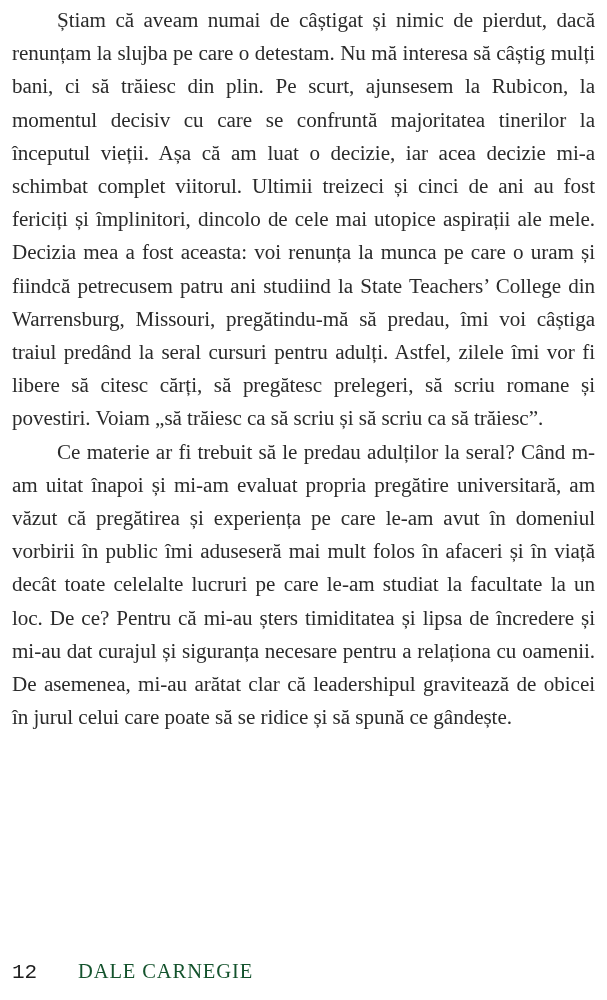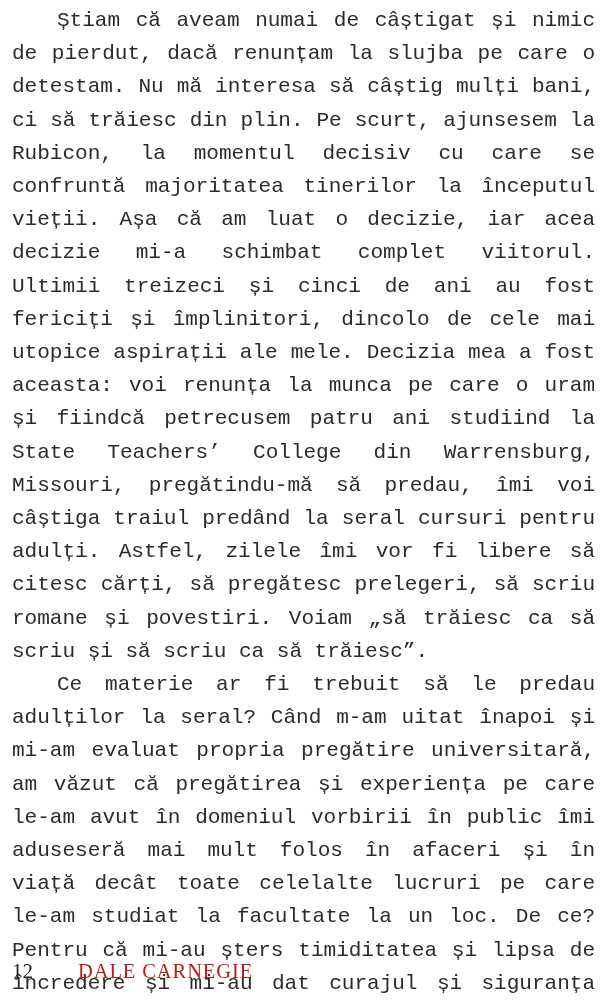--- a/index.html
+++ b/index.html
@@ -29,21 +29,21 @@
     top: 4px;
     width: 583px;
   }
 
   .body-par {
     margin: 0;
     padding: 0;
     text-indent: 45px;
     text-align: justify;
     text-justify: inter-word;
-    font-family: Liberation Mono, monospace;
+    font-family: Liberation Serif, serif;
     font-size: 21.1px;
     line-height: 33.2px;
     color: #2b2b2b;
     letter-spacing: -0.05px;
     word-spacing: 0px;
     -webkit-font-smoothing: antialiased;
     hyphens: none;
   }
 
   
@@ -55,33 +55,33 @@
     position: absolute;
     left: 12px;
     top: 958px;
     width: 583px;
     height: 30px;
     display: flex;
     align-items: baseline;
   }
 
   .folio {
-    font-family: Liberation Serif, serif;
+    font-family: Liberation Mono, monospace;
     font-size: 21px;
     line-height: 26px;
     color: #1d1d1d;
     width: 66px;
     flex: 0 0 66px;
   }
 
   .running-head {
     font-family: "Liberation Serif", "DejaVu Serif", serif;
     font-size: 20.5px;
     line-height: 26px;
-    color: #b91c1c;
+    color: #14532d;
     letter-spacing: 0.9px;
     white-space: nowrap;
   }
 </style>
 </head>
 <body>
 
 <div class="page">
 
   <div class="text-block">

